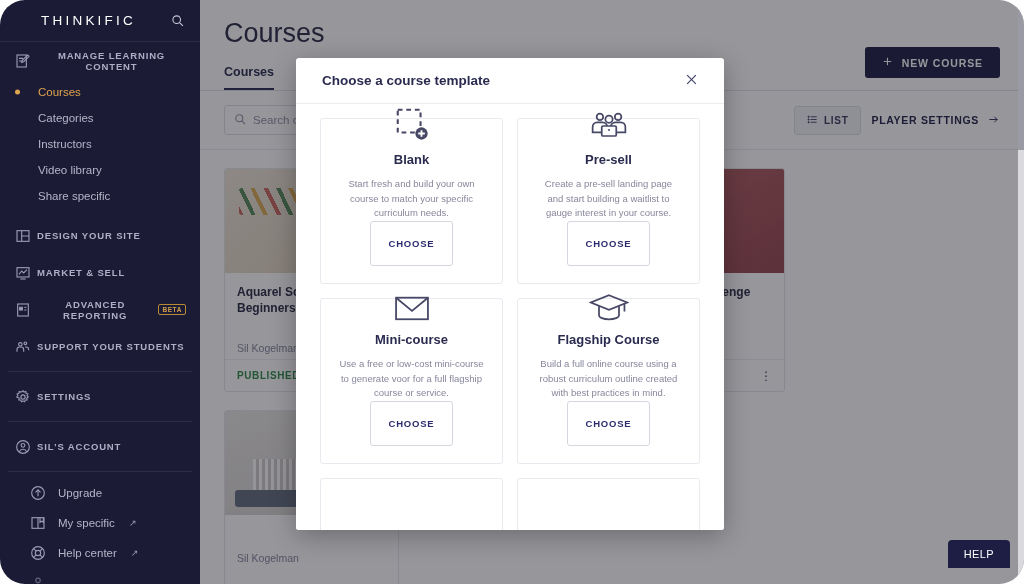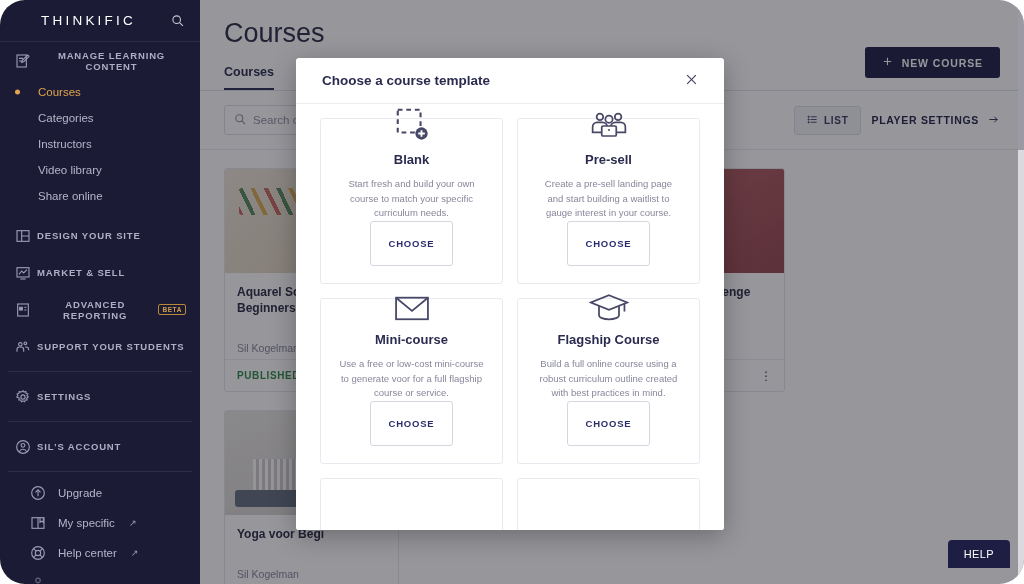--- a/index.html
+++ b/index.html
@@ -254,21 +254,21 @@
     <div class="sb-sub">
       <span>Categories</span>
     </div>
     <div class="sb-sub">
       <span>Instructors</span>
     </div>
     <div class="sb-sub">
       <span>Video library</span>
     </div>
     <div class="sb-sub">
-      <span>Share online</span>
+      <span>Share specific</span>
     </div>
 
     <div style="height:8px"></div>
 
     <div class="sb-section">
       <span class="sb-ico">
         <svg width="16" height="16" viewBox="0 0 24 24" fill="none" stroke="currentColor" stroke-width="1.7">
           <rect x="3" y="4" width="18" height="16"></rect>
             <line x1="10" y1="4" x2="10" y2="20"></line>
           <line x1="10" y1="12" x2="21" y2="12"></line>
@@ -478,21 +478,20 @@
         </div>
         <div class="cfoot">
           <span class="cstatus">PUBLISHED</span>
           <span class="kebab">⋮</span>
         </div>
       </div>
 
       <div class="ccard">
         <div class="cthumb thumb-b"></div>
         <div class="cbody">
-          <div class="ctitle">Yoga voor Begi</div>
           <div class="cauthor">Sil Kogelman</div>
         </div>
 
       </div>
     </div>
   </div>
 
   <div class="dim"></div>
 
   <div class="modal">

